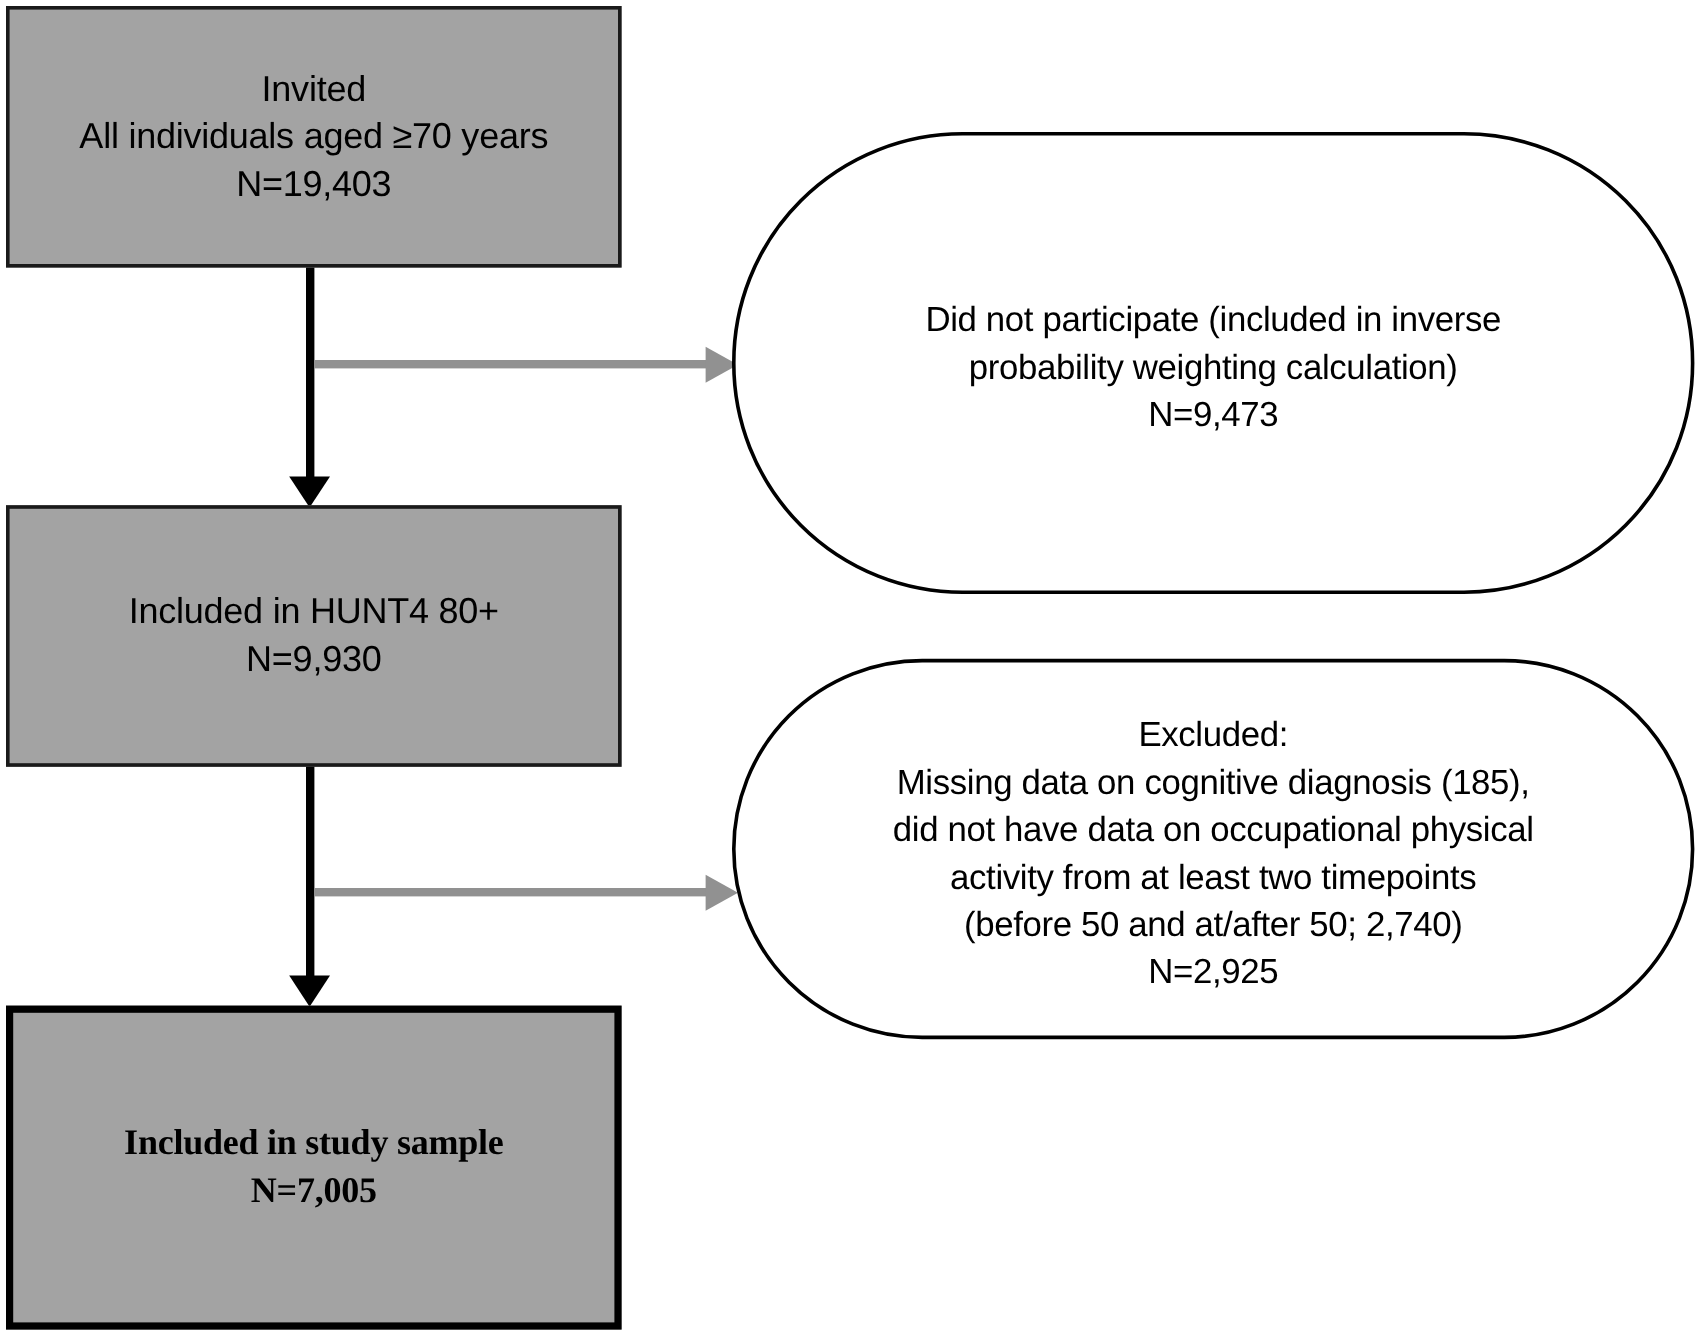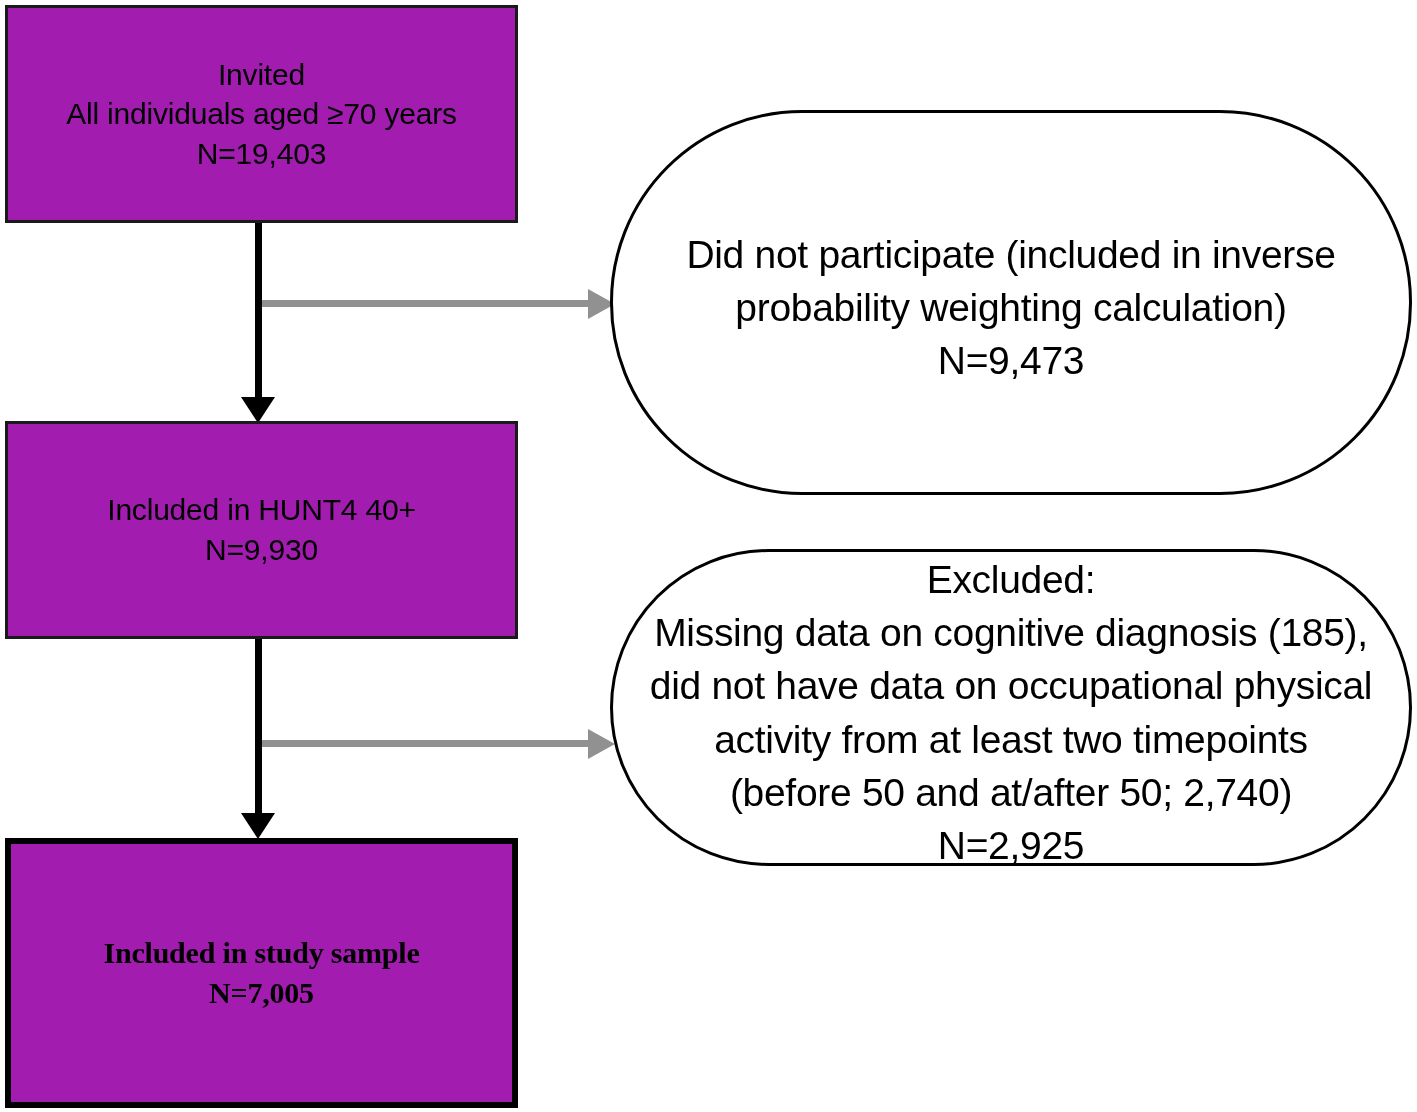--- a/index.html
+++ b/index.html
@@ -15,21 +15,21 @@
     width: 1417px;
     height: 1112px;
     background: #ffffff;
     overflow: hidden;
   }
 
   
   .rect-node {
     position: absolute;
     box-sizing: border-box;
-    background: #a21caf;
+    background: #a3a3a3;
     border: 3px solid #1a1a1a;
     display: flex;
     align-items: center;
     justify-content: center;
     text-align: center;
   }
   .rect-node.emphasis {
     border-width: 6px;
     border-color: #000000;
   }
@@ -49,21 +49,21 @@
     position: absolute;
     box-sizing: border-box;
     background: #ffffff;
     border: 3px solid #000000;
     display: flex;
     align-items: center;
     justify-content: center;
     text-align: center;
   }
   .round-node .node-text {
-    font-size: 39px;
+    font-size: 29px;
     line-height: 1.36;
     letter-spacing: -0.3px;
     margin-top: 10px;
   }
 
   
   .v-line {
     position: absolute;
     background: #000000;
   }
@@ -105,21 +105,21 @@
   <div class="h-line" style="left:262px; top:300px; width:330px; height:7px;"></div>
   <div class="h-arrowhead" style="left:588px; top:289px;"></div>
 
   <div class="round-node" style="left:610px; top:110px; width:802px; height:385px; border-radius:192px;">
     <div class="node-text">Did not participate (included in inverse
 probability weighting calculation)
 N=9,473</div>
   </div>
 
   <div class="rect-node" style="left:5px; top:421px; width:513px; height:218px;">
-    <div class="node-text">Included in HUNT4 40+
+    <div class="node-text">Included in HUNT4 80+
 N=9,930</div>
   </div>
 
   <div class="v-line" style="left:255px; top:639px; width:7px; height:180px;"></div>
   <div class="v-arrowhead" style="left:241px; top:813px;"></div>
 
   <div class="h-line" style="left:262px; top:740px; width:330px; height:7px;"></div>
   <div class="h-arrowhead" style="left:588px; top:729px;"></div>
 
   <div class="round-node" style="left:610px; top:549px; width:802px; height:317px; border-radius:190px;">

